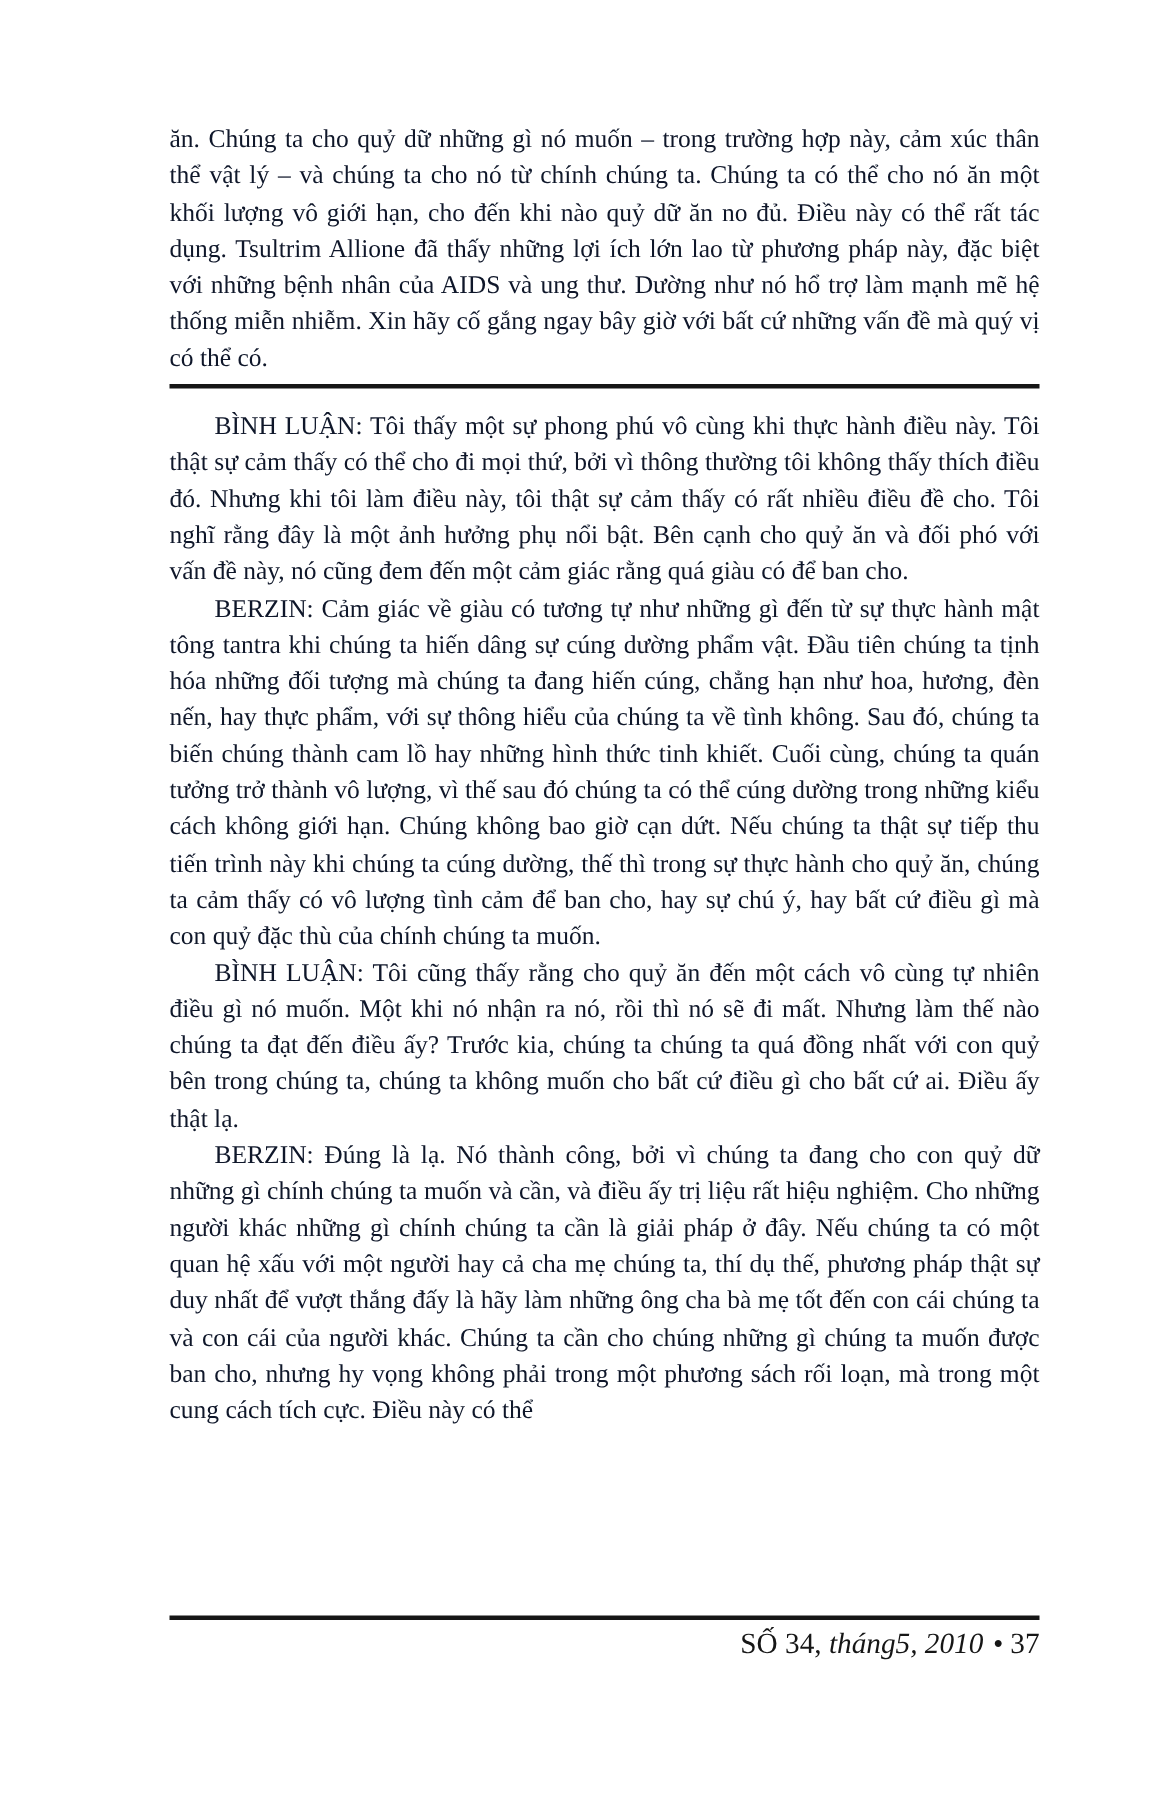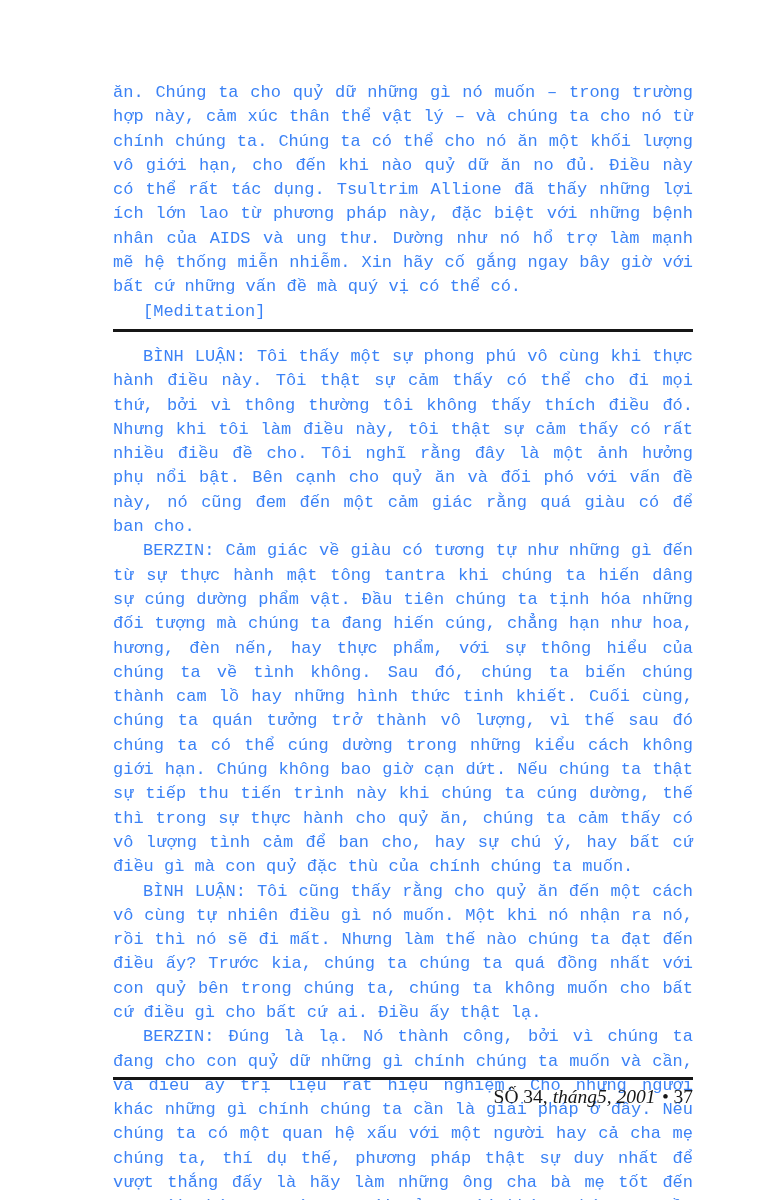--- a/index.html
+++ b/index.html
@@ -16,25 +16,25 @@
     color: #1a1a1a;
   }
   .content {
     position: absolute;
     top: 81px;
     left: 113px;
     width: 580px;
   }
   p.body-para {
     margin: 0;
-    font-family: Liberation Mono, monospace;
+    font-family: Liberation Serif, serif;
     font-size: 17px;
     line-height: 24.3px;
     text-align: justify;
-    color: #3b82f6;
+    color: #0f172a;
   }
   p.no-indent { text-indent: 0; }
   p.indent { text-indent: 30px; }
   .heading-wrap {
     margin-top: 15px;
     text-align: right;
     white-space: nowrap;
   }
   .section-heading {
     display: inline-block;
@@ -79,35 +79,34 @@
   }
   .footer-line .pageno { font-weight: normal; }
 </style>
 </head>
 <body>
 
 <div class="content">
 
   <p class="body-para no-indent">ăn.  Chúng ta cho quỷ dữ những gì nó muốn – trong trường hợp này, cảm xúc thân thể vật lý – và chúng ta cho nó từ chính chúng ta.  Chúng ta có thể cho nó ăn một khối lượng vô giới hạn, cho đến khi nào quỷ dữ ăn no đủ.  Điều này có thể rất tác dụng.  Tsultrim Allione đã thấy những lợi ích lớn lao từ phương pháp này, đặc biệt với  những bệnh nhân của AIDS và ung thư.  Dường như nó hổ trợ làm mạnh mẽ hệ thống miễn nhiễm.  Xin hãy cố gắng ngay bây giờ với bất cứ những vấn đề mà quý vị có thể có.</p>
 
-  <p class="body-para indent">[Meditation]</p>
 
 
   <hr class="heading-rule">
 
 
   <p class="body-para indent">BÌNH LUẬN:  Tôi thấy một sự phong phú vô cùng khi thực hành điều này. Tôi thật sự cảm thấy có thể cho đi mọi thứ, bởi vì thông thường tôi không thấy thích điều đó.  Nhưng khi tôi làm điều này, tôi thật sự cảm thấy có rất nhiều điều đề cho.  Tôi nghĩ rằng đây là một ảnh hưởng phụ nổi bật.  Bên cạnh cho quỷ ăn và đối phó với vấn đề này, nó cũng đem đến một cảm giác rằng quá giàu có để ban cho.</p>
 
   <p class="body-para indent">BERZIN:  Cảm giác về giàu có tương tự như những gì đến từ sự thực hành mật tông tantra khi chúng ta hiến dâng sự cúng dường phẩm vật.   Đầu tiên chúng ta tịnh hóa những đối tượng mà chúng ta đang hiến cúng, chẳng hạn như hoa, hương, đèn nến, hay thực phẩm, với sự thông hiểu của chúng ta về tình không.  Sau đó, chúng ta biến chúng thành cam lồ hay những hình thức tinh khiết.  Cuối cùng, chúng ta quán tưởng trở thành vô lượng, vì thế sau đó chúng ta có thể cúng dường trong những kiểu cách không giới hạn.  Chúng không bao giờ cạn dứt.  Nếu chúng ta thật sự tiếp thu tiến trình này khi chúng ta cúng dường, thế thì trong sự thực hành cho quỷ ăn, chúng ta cảm thấy có vô lượng tình cảm để ban cho, hay sự chú ý, hay bất cứ điều gì mà con quỷ đặc thù của  chính chúng ta muốn.</p>
 
   <p class="body-para indent">BÌNH LUẬN:  Tôi cũng thấy rằng cho quỷ ăn đến một cách vô cùng tự nhiên điều gì nó muốn.  Một khi nó nhận ra nó, rồi thì nó sẽ đi mất.  Nhưng làm thế nào chúng ta đạt đến điều ấy?  Trước kia, chúng ta chúng ta quá đồng nhất với con quỷ bên trong chúng ta, chúng ta không muốn cho bất cứ điều gì cho bất cứ ai.  Điều ấy thật lạ.</p>
 
   <p class="body-para indent">BERZIN:  Đúng là lạ.  Nó thành công, bởi vì chúng ta đang cho con quỷ dữ những gì chính chúng ta muốn và cần, và điều ấy trị liệu rất hiệu nghiệm.  Cho những người khác những gì chính chúng ta cần là giải pháp ở đây.  Nếu chúng ta có một quan hệ xấu với một người hay cả cha mẹ chúng ta, thí dụ thế, phương pháp thật sự duy nhất để vượt thắng đấy là hãy làm những ông cha bà mẹ tốt đến con cái chúng ta và con cái của người khác.  Chúng ta cần cho chúng những gì chúng ta muốn được ban cho, nhưng hy vọng không phải trong một phương sách rối loạn, mà trong một cung cách tích cực.  Điều này có thể</p>
 
 </div>
 
 <div class="footer">
   <hr class="footer-rule">
   <div class="footer-line">
     <span class="issue">SỐ 34,</span>
-    <span class="date">tháng5, 2001</span><span class="bullet">•</span><span class="pageno">37</span>
+    <span class="date">tháng5, 2010</span><span class="bullet">•</span><span class="pageno">37</span>
   </div>
 </div>
 
 </body></html>

